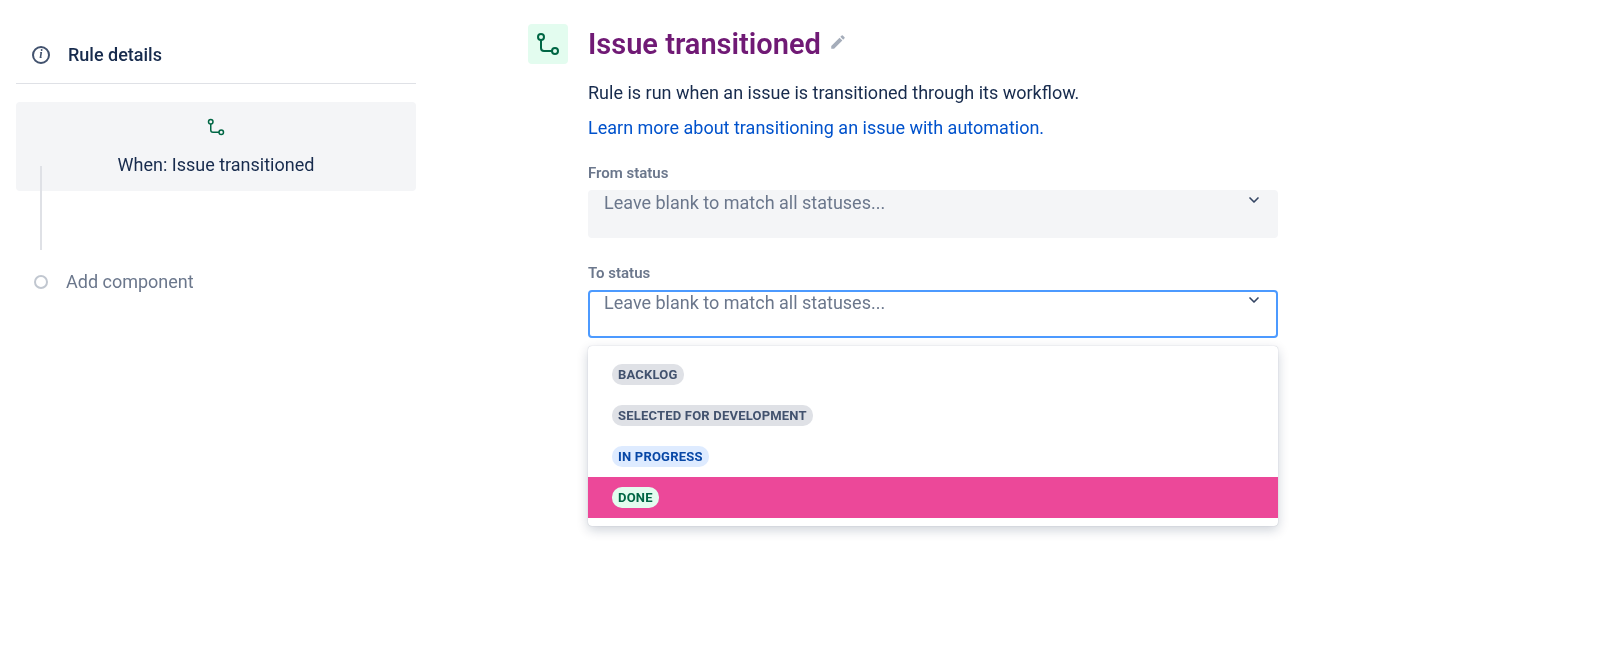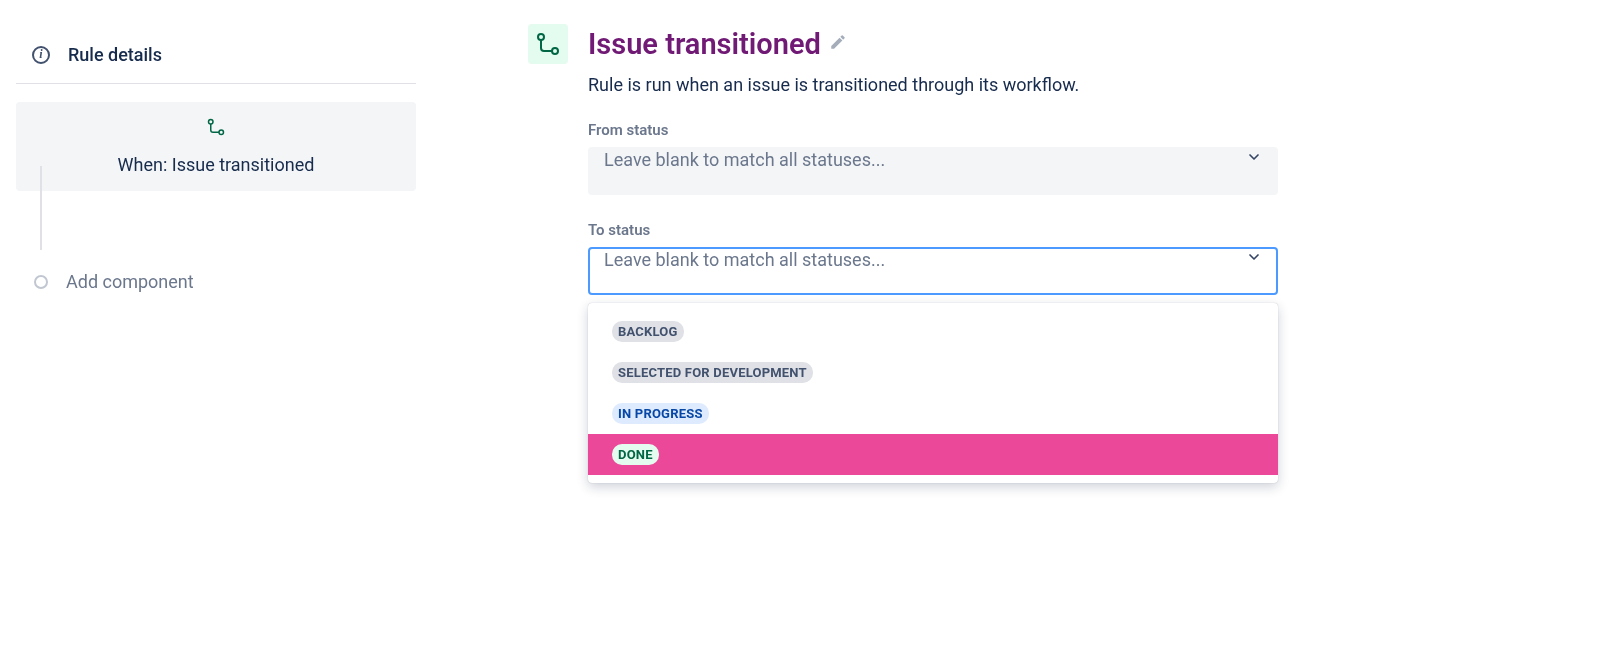--- a/index.html
+++ b/index.html
@@ -115,21 +115,21 @@
       display: flex;
       align-items: center;
       gap: 8px;
     }
     .edit-icon {
       color: #A5ADBA;
       font-size: 18px;
     }
     .main-body {
       margin-left: 60px;
-      margin-top: 10px;
+      margin-top: 18px;
     }
     .desc {
       font-size: 18px;
       color: #172B4D;
       margin-bottom: 14px;
     }
     .learn-link {
       color: #0052CC;
       font-size: 18px;
       text-decoration: none;
@@ -235,20 +235,21 @@
         <span class="edit-icon">
           <svg width="18" height="18" viewBox="0 0 24 24" fill="#A5ADBA">
               <path d="M3 17.25V21h3.75L17.81 9.94l-3.75-3.75L3 17.25zM20.71 7.04a1 1 0 000-1.41l-2.34-2.34a1 1 0 00-1.41 0l-1.83 1.83 3.75 3.75 1.83-1.83z"></path>
             </svg>
         </span>
       </h1>
     </div>
 
     <div class="main-body">
       <p class="desc">Rule is run when an issue is transitioned through its workflow.</p>
+      <a href="#" class="learn-link">Learn more about transitioning an issue with automation.</a>
 
       <div class="field-group">
         <div class="field-label">From status</div>
         <div class="select-box">
           <span class="select-placeholder">Leave blank to match all statuses...</span>
           <span class="chevron">
             <svg width="16" height="16" viewBox="0 0 24 24" fill="none">
                 <path d="M6 9l6 6 6-6" stroke="#344563" stroke-width="2.5" stroke-linecap="round" stroke-linejoin="round"></path>
               </svg>
           </span>

